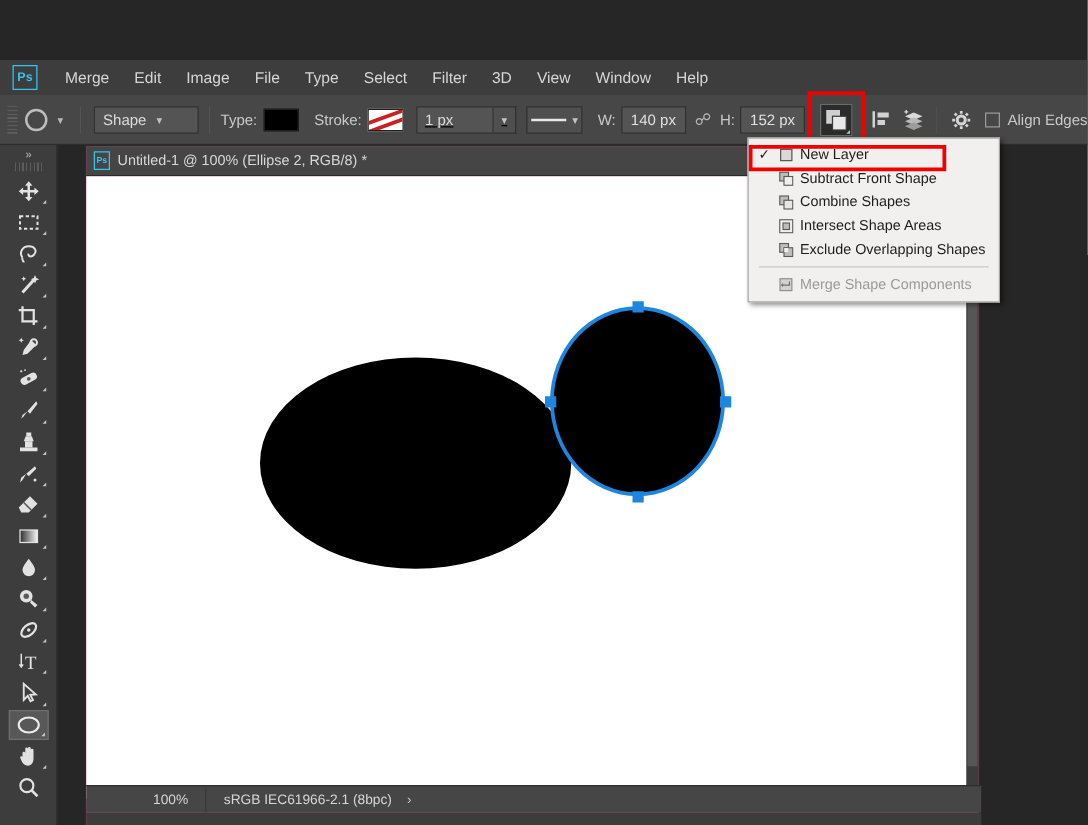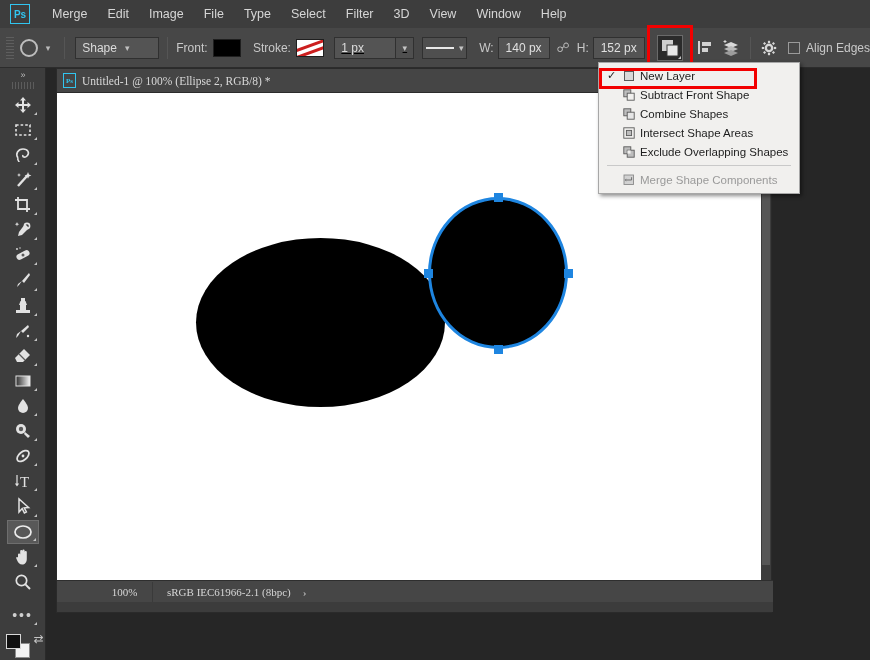--- a/index.html
+++ b/index.html
@@ -2,21 +2,21 @@
 <html><head>
 <meta charset="utf-8">
 <style>
   * { box-sizing: border-box; margin: 0; padding: 0; }
   html, body {
     width: 870px; height: 660px;
     background: #262626;
     font-family: "Liberation Sans", sans-serif;
     overflow: hidden;
   }
-  #app { position: relative; width: 870px; height: 496px; }
+  #app { position: relative; width: 870px; height: 496px; margin-top: 48px; }
 
   
   .menubar {
     position: absolute; left: 0; top: 0; width: 870px; height: 28px;
     background: #3d3d3d;
     display: flex; align-items: center;
   }
   .ps-logo {
     width: 20px; height: 20px; margin-left: 10px; margin-right: 12px;
     border: 1px solid #31c5f0; background: #3d3d3d;
@@ -106,22 +106,22 @@
     position: absolute; left: -10px; top: -10px; width: 46px; height: 44px;
     border: 3px solid #f20000; pointer-events: none;
   }
   .checkbox-sq {
     width: 12px; height: 12px; border: 1px solid #9a9a9a; background: #474747;
     margin-right: 6px;
   }
 
   
   .docwin {
-    position: absolute; left: 56px; top: 68px; width: 716px; height: 545px;
-    background: #ec4899; border: 1px solid #2a2a2a; font-family: Liberation Serif, serif;
+    position: absolute; left: 68px; top: 68px; width: 716px; height: 545px;
+    background: #ec4899; border: 1px solid #2a2a2a;
   }
   .doctab {
     height: 24px; background: #454545; display: flex; align-items: center;
     padding-left: 6px; gap: 6px; border-bottom: 1px solid #2b2b2b;
   }
   .doctab .tabicon {
     width: 13px; height: 15px; border: 1px solid #31c5f0; color: #31c5f0;
     font-size: 7px; display: flex; align-items: center; justify-content: center;
     font-weight: bold;
   }
@@ -257,21 +257,21 @@
 
     <div class="ob-sep"></div>
 
     <div class="ob-select" style="margin-left:2px;">
       <span>Shape</span>
       <span class="cv">▾</span>
     </div>
 
     <div class="ob-sep"></div>
 
-    <span class="ob-label">Front:</span>
+    <span class="ob-label">Type:</span>
     <div class="swatch-fill"></div>
 
     <span class="ob-label" style="margin-left:12px;">Stroke:</span>
     <div class="swatch-stroke">
       <i class="a"></i>
       <i class="b"></i>
     </div>
 
     <div style="display:flex;margin-left:10px;text-decoration:underline;">
       <div class="stroke-width">1 px</div>

